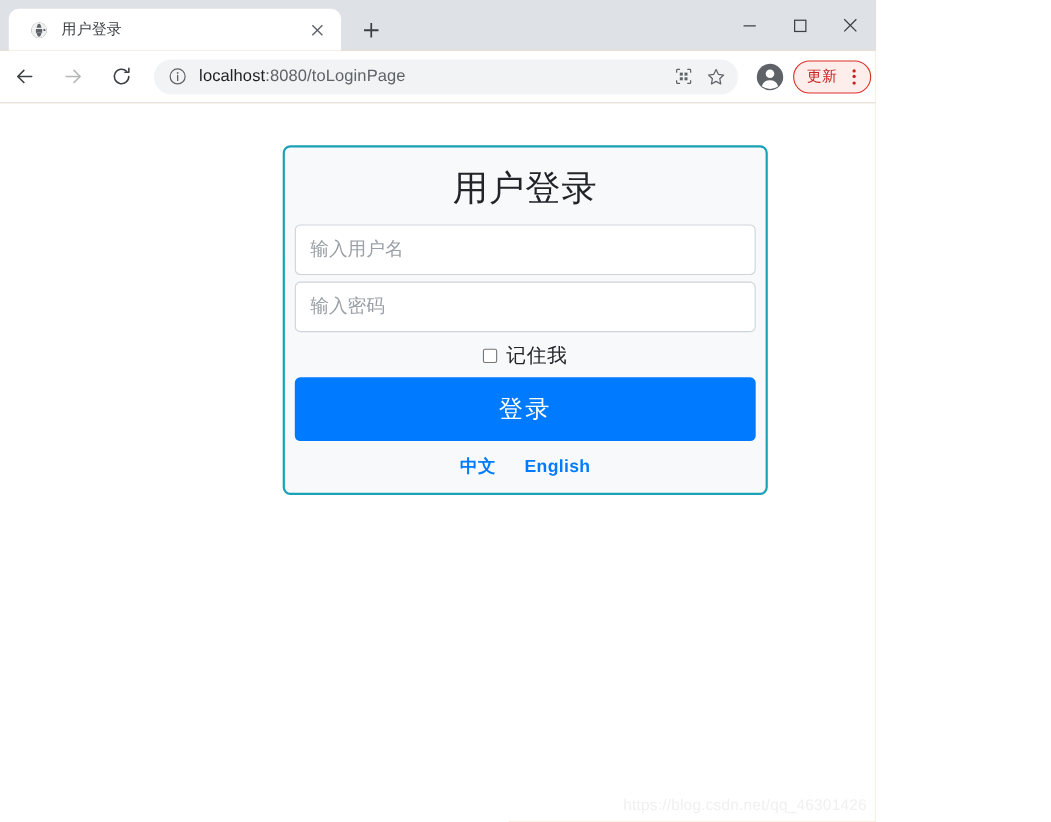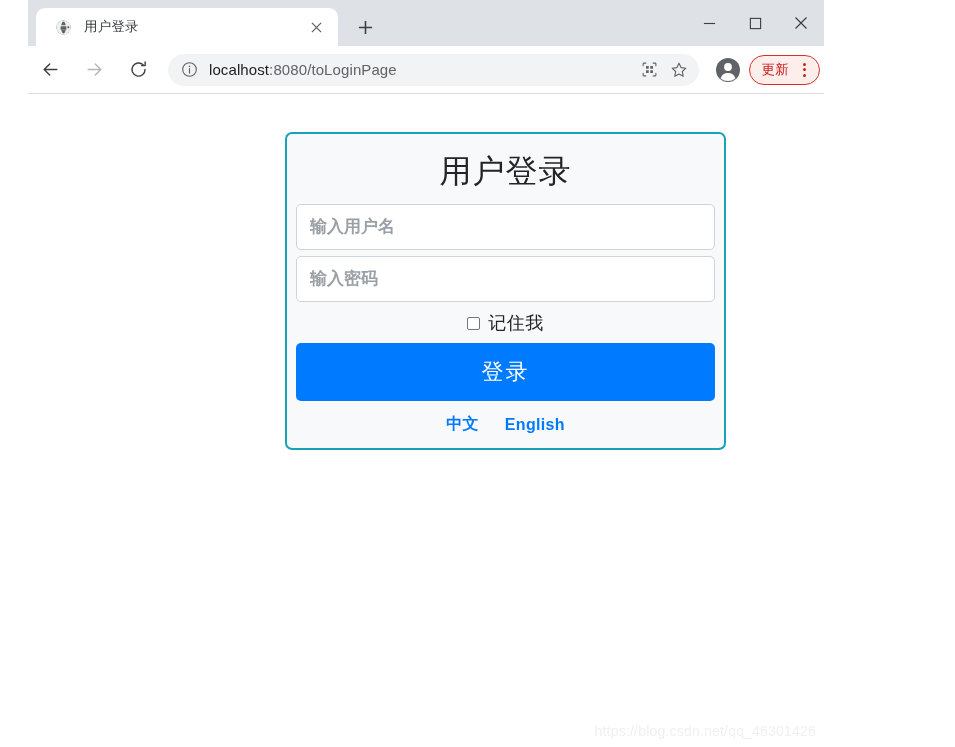--- a/index.html
+++ b/index.html
@@ -13,21 +13,20 @@
   }
 
   
   .browser {
     width: 796px;
     height: 747px;
     display: flex;
     flex-direction: column;
     background: #fdba74;
     position: relative;
-    margin-left: 28px;
   }
 
   
   .tabstrip {
     height: 46px;
     background: #dee1e6;
     display: flex;
     align-items: flex-end;
     padding-left: 8px;
     position: relative;
@@ -235,21 +234,20 @@
     height: 46px;
     background: #ffffff;
     border: 1px solid #ced4da;
     border-radius: 5px;
     padding: 0 13px;
     font-size: 17px;
     color: #495057;
     font-family: "Liberation Sans", "DejaVu Sans", sans-serif;
     outline: none;
     margin-bottom: 6px;
-    font-weight: bold;
   }
   .field::placeholder { color: #9aa0a6; }
 
   .remember-row {
     display: flex;
     align-items: center;
     justify-content: center;
     gap: 8px;
     height: 30px;
     margin-bottom: 5px;

